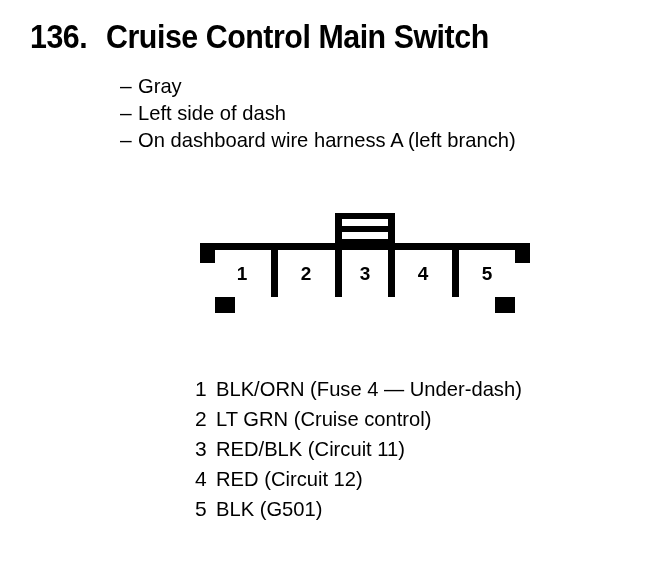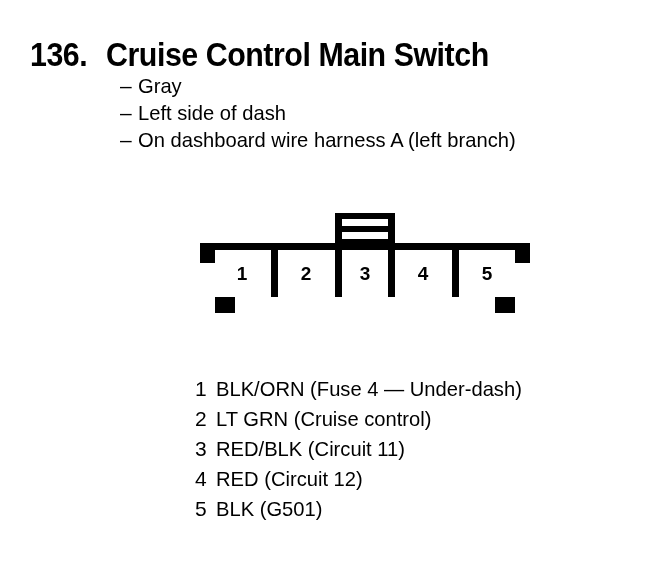--- a/index.html
+++ b/index.html
@@ -14,21 +14,21 @@
     font-family: "Liberation Sans", sans-serif;
     color: #000000;
     overflow: hidden;
     position: relative;
   }
 
   
   .title-row {
     position: absolute;
     left: 30px;
-    top: 36px;
+    top: 18px;
     display: flex;
     align-items: baseline;
     white-space: nowrap;
   }
   .title-number {
     font-size: 33px;
     font-weight: bold;
     letter-spacing: -0.5px;
     transform: scaleX(0.92);
     transform-origin: left center;

